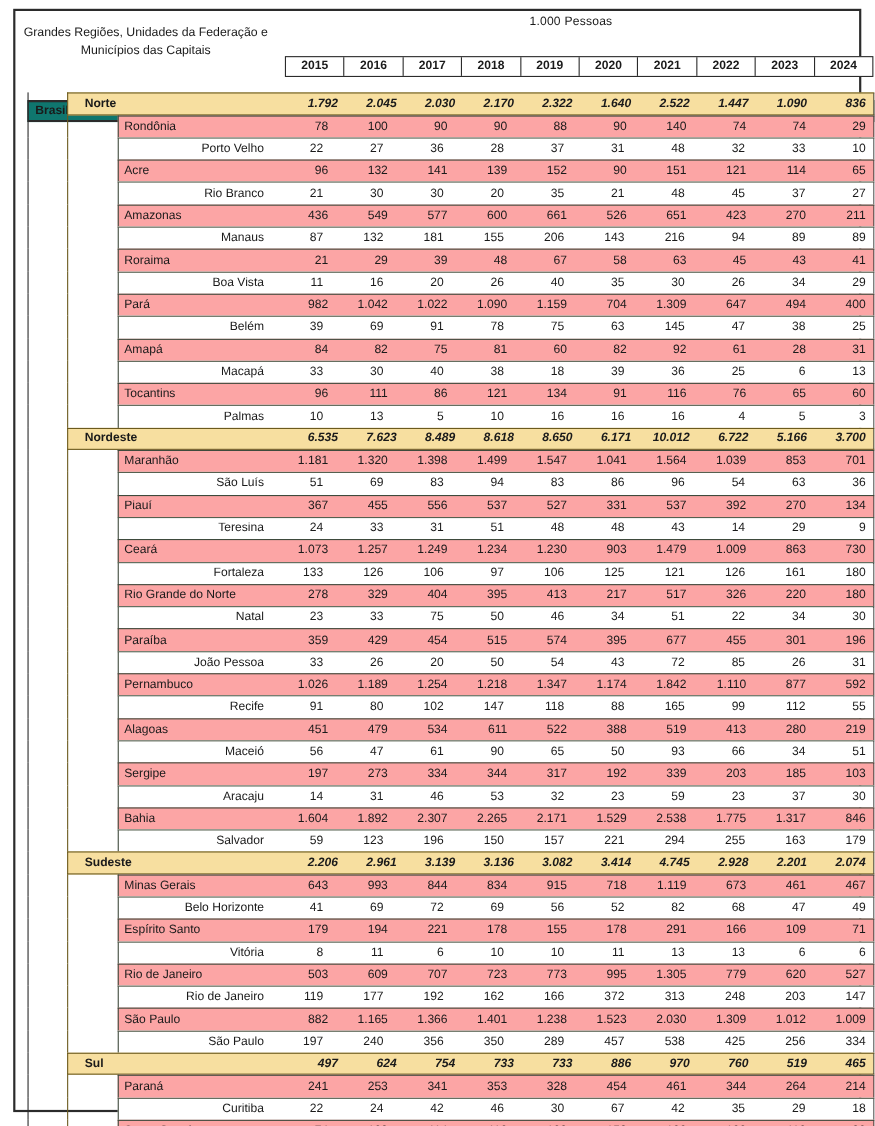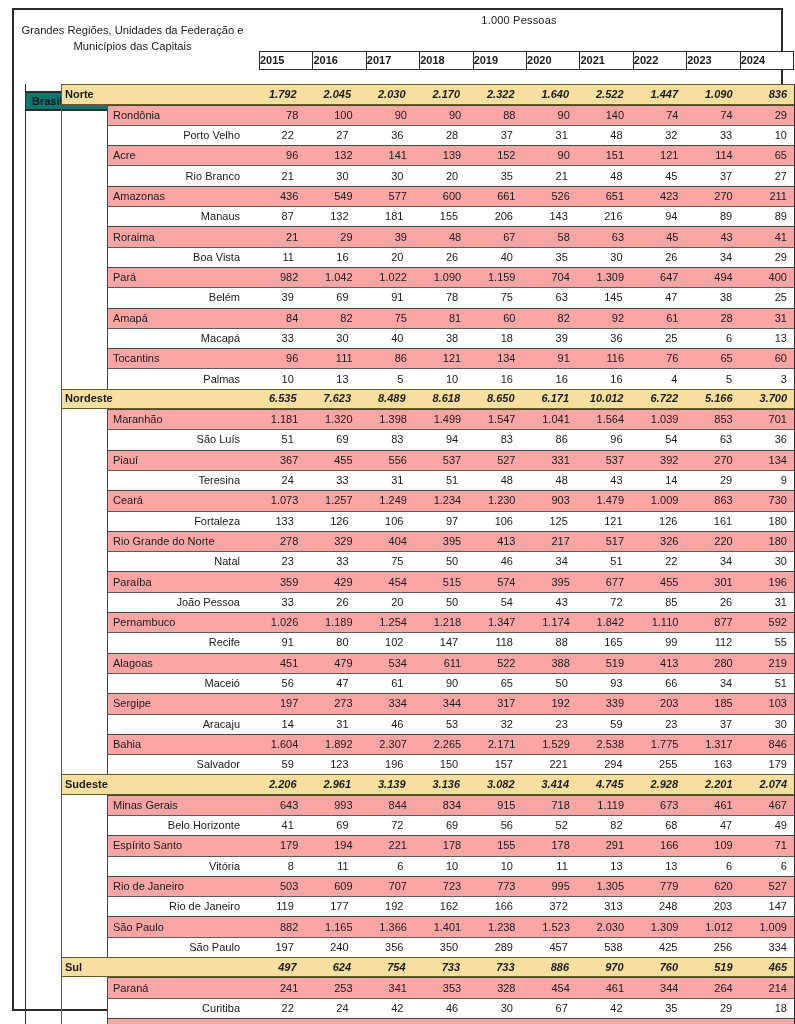--- a/index.html
+++ b/index.html
@@ -69,20 +69,21 @@
     height: 19px;
     display: flex;
     border: 1.6px solid #2b2b2b;
     box-sizing: border-box;
     background: #fff;
   }
   #years .yr {
     flex: 1 1 0;
     font-size: 11px;
     font-weight: 600;
+    text-align: center;
     line-height: 16px;
     border-right: 1px solid #2b2b2b;
     box-sizing: border-box;
   }
   #years .yr:last-child { border-right: none; }
 
   
   #tbody-wrap {
     position: absolute;
     left: 0;
@@ -147,21 +148,21 @@
   .row.region .rowinner {
     margin-left: 61px;
     background: #f7dfa0;
     border-top: 1.8px solid #6b5a1e;
     border-bottom: 1.8px solid #6b5a1e;
     border-left: 1.2px solid #6b5a1e;
     border-right: 1.6px solid #2b2b2b;
   }
   .row.region .label {
     width: 184px;
-    padding-left: 3px;
+    padding-left: 15px;
     font-weight: bold;
   }
   .row.region .v { font-weight: 600; font-style: italic; }
 
   
   .row.state .rowinner {
     margin-left: 107px;
     background: #fca5a5;
     border-top: 1.4px solid #3e4a3c;
     border-left: 1.2px solid #3e4a3c;

